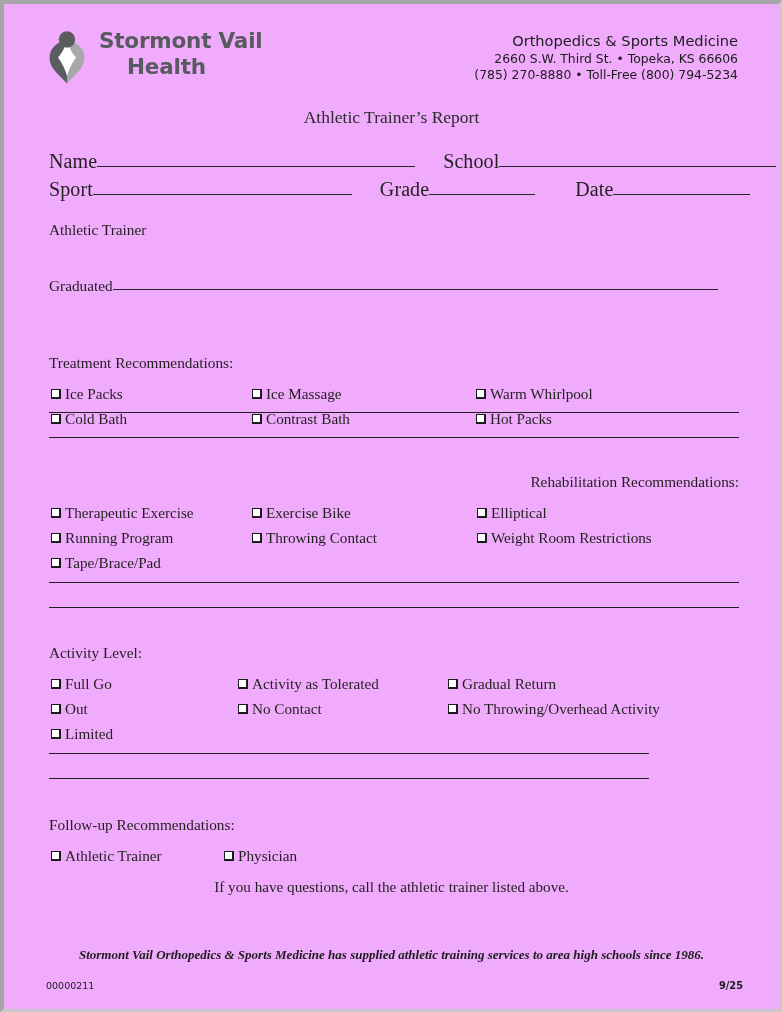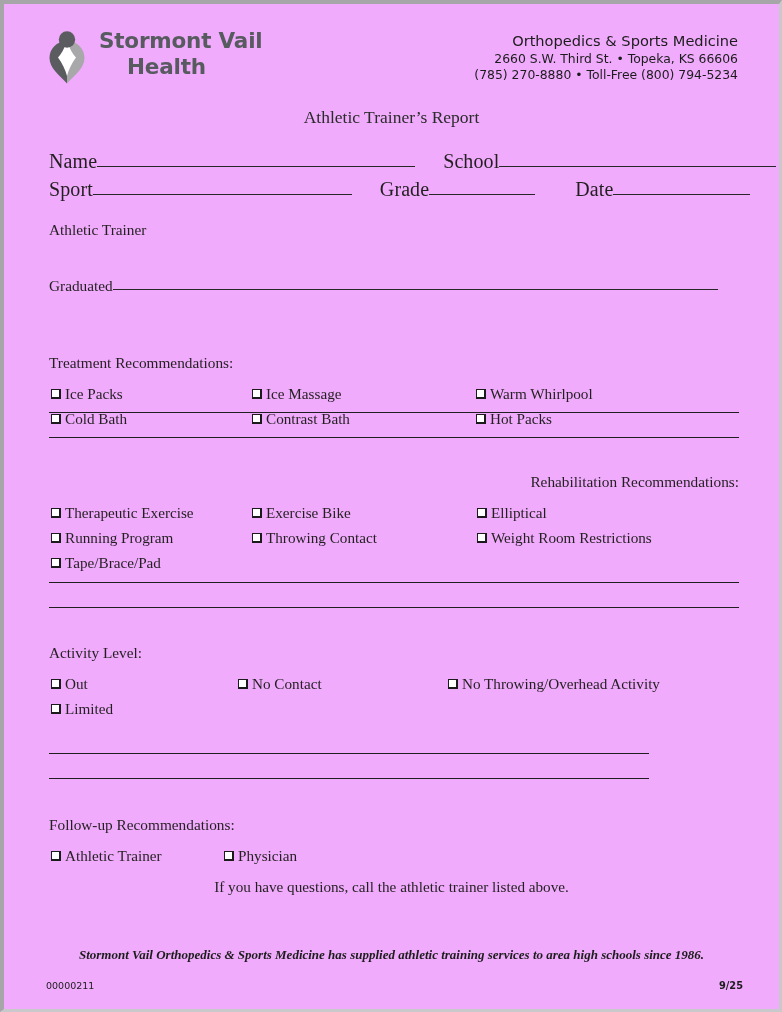--- a/index.html
+++ b/index.html
@@ -312,20 +312,25 @@
     </div>
     <div class="blank-lines lines-rehab">
       <div class="blank-line"></div>
       <div class="blank-line"></div>
     </div>
 
     <div class="section sec-activity">
       <div class="section-title">Activity Level:</div>
       <div class="opt-grid">
         <div class="opt-row">
+          <label class="opt" style="left:2px"><span class="cbox"></span><span>Full Go</span></label>
+          <label class="opt" style="left:189px"><span class="cbox"></span><span>Activity as Tolerated</span></label>
+          <label class="opt" style="left:399px"><span class="cbox"></span><span>Gradual Return</span></label>
+        </div>
+        <div class="opt-row">
           <label class="opt" style="left:2px"><span class="cbox"></span><span>Out</span></label>
           <label class="opt" style="left:189px"><span class="cbox"></span><span>No Contact</span></label>
           <label class="opt" style="left:399px"><span class="cbox"></span><span>No Throwing/Overhead Activity</span></label>
         </div>
         <div class="opt-row">
           <label class="opt" style="left:2px"><span class="cbox"></span><span>Limited</span></label>
         </div>
       </div>
     </div>
     <div class="blank-lines lines-activity">

